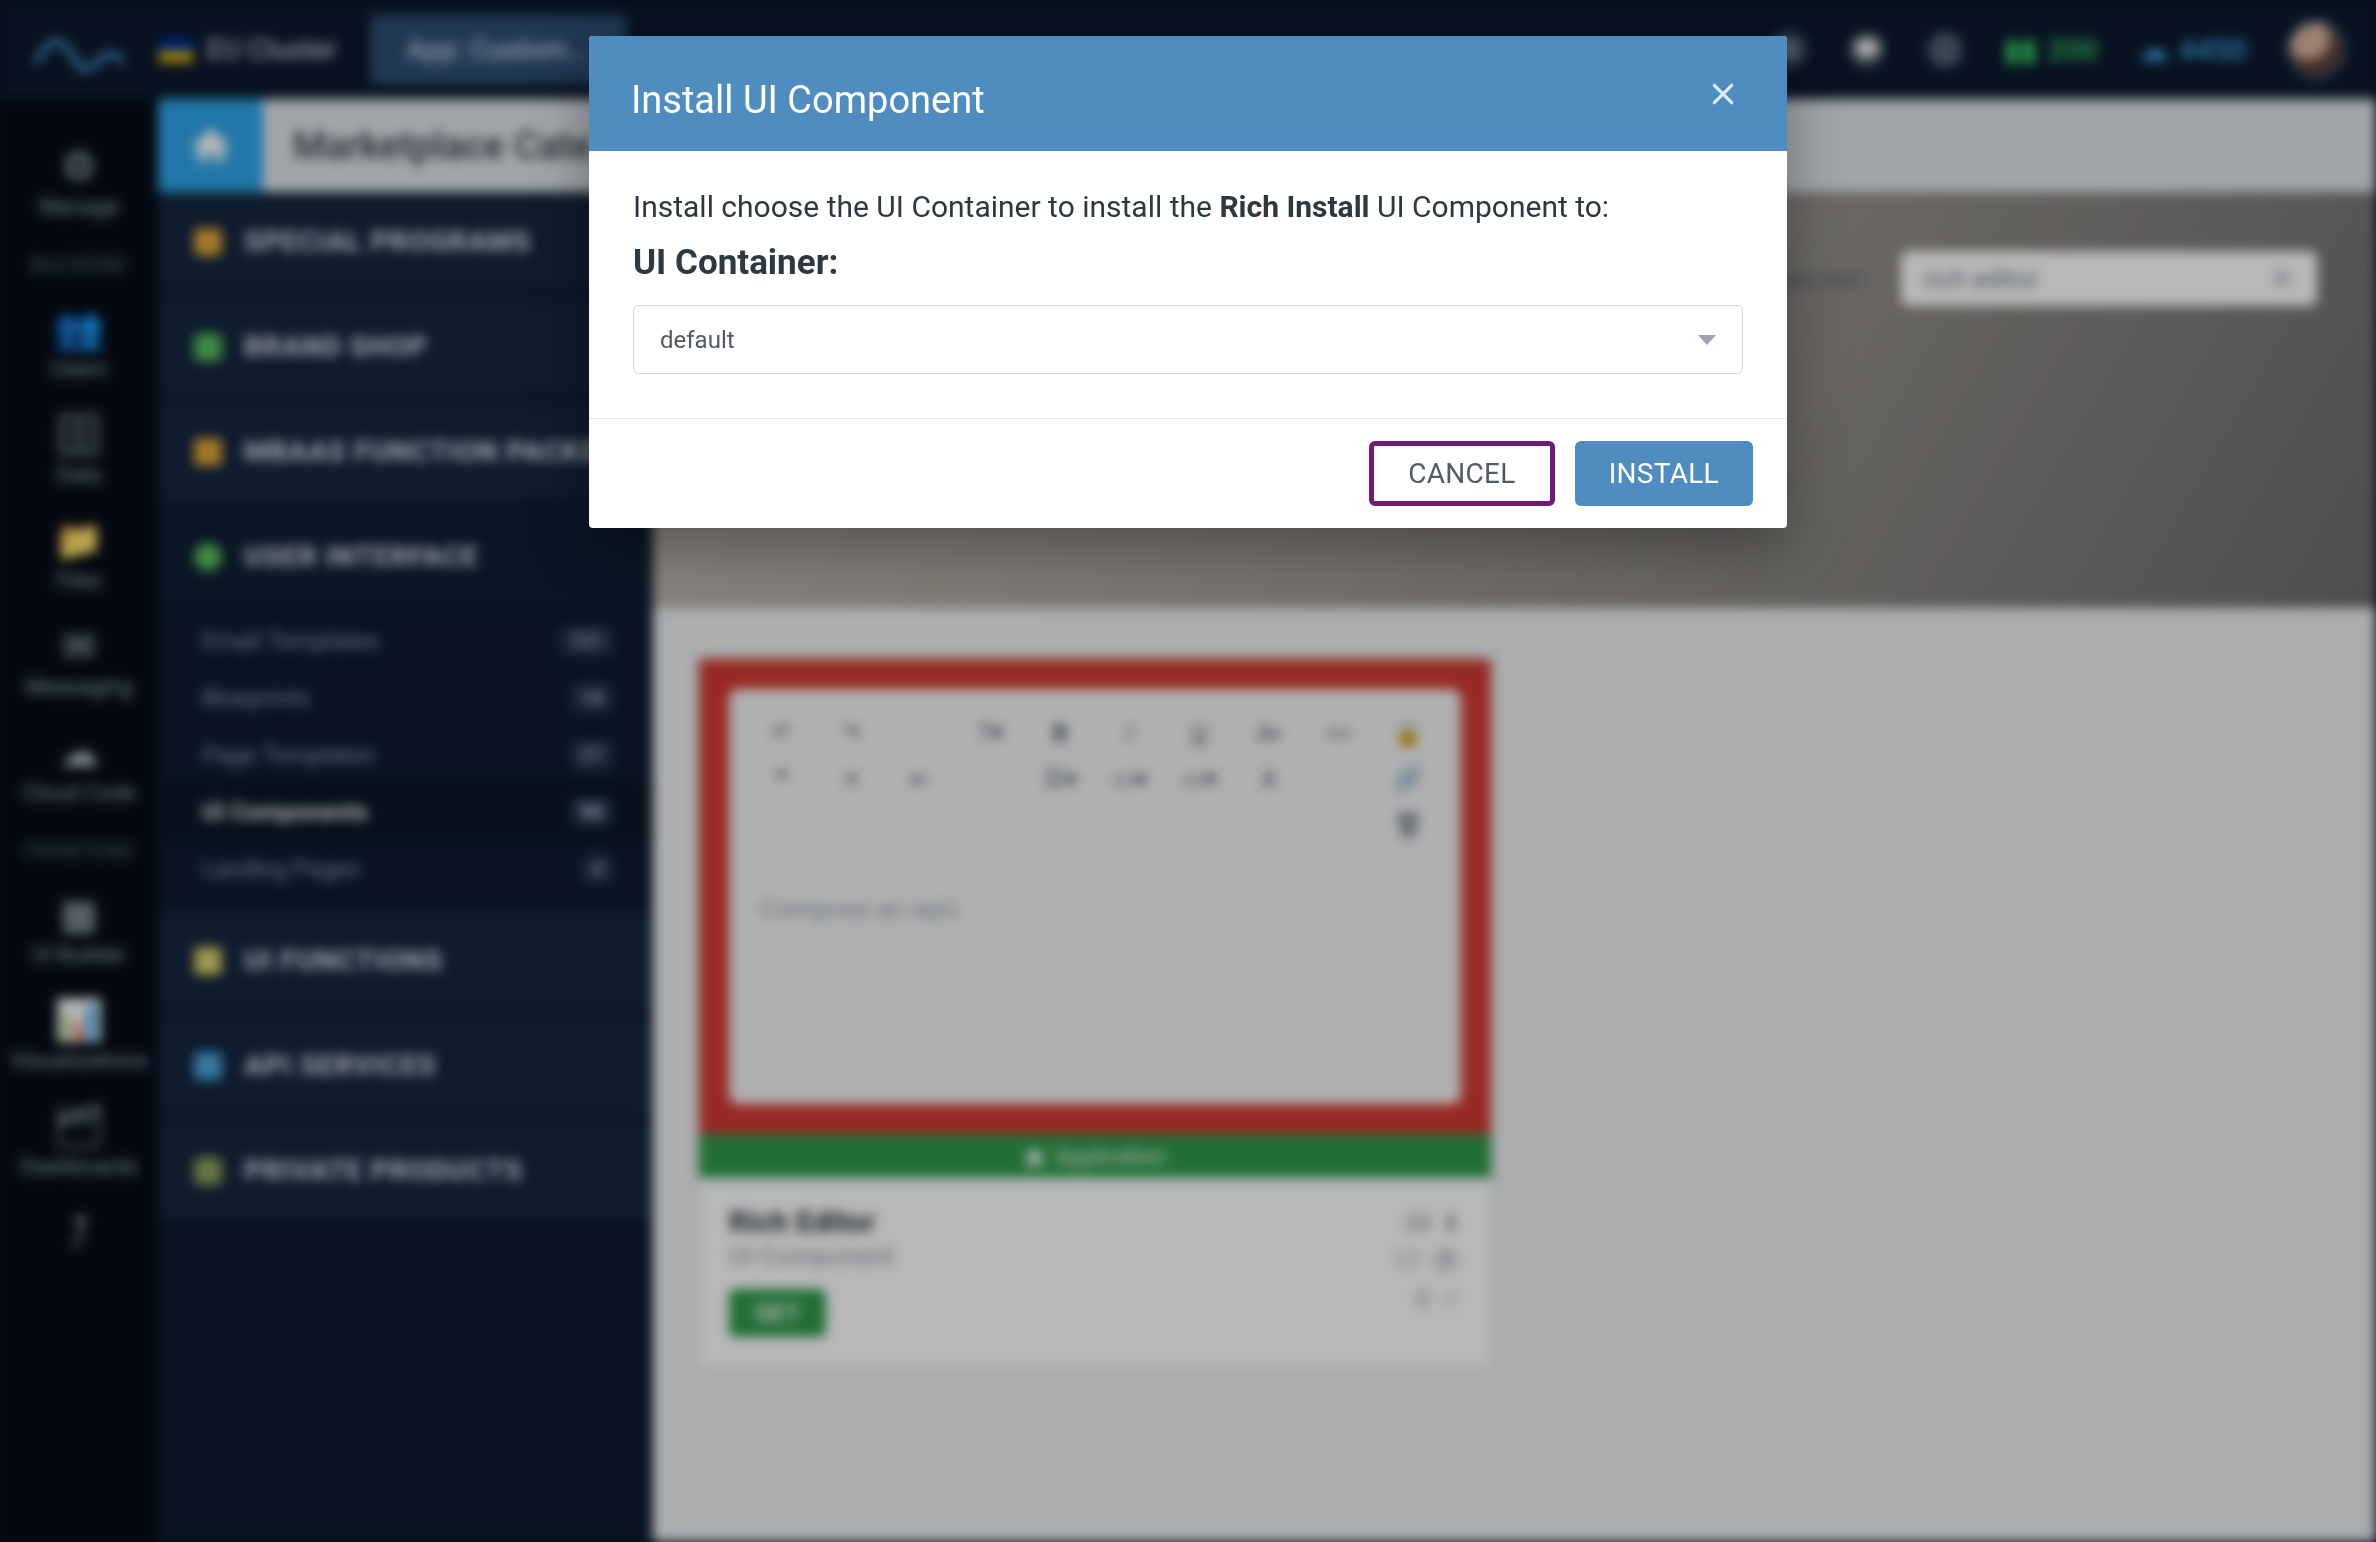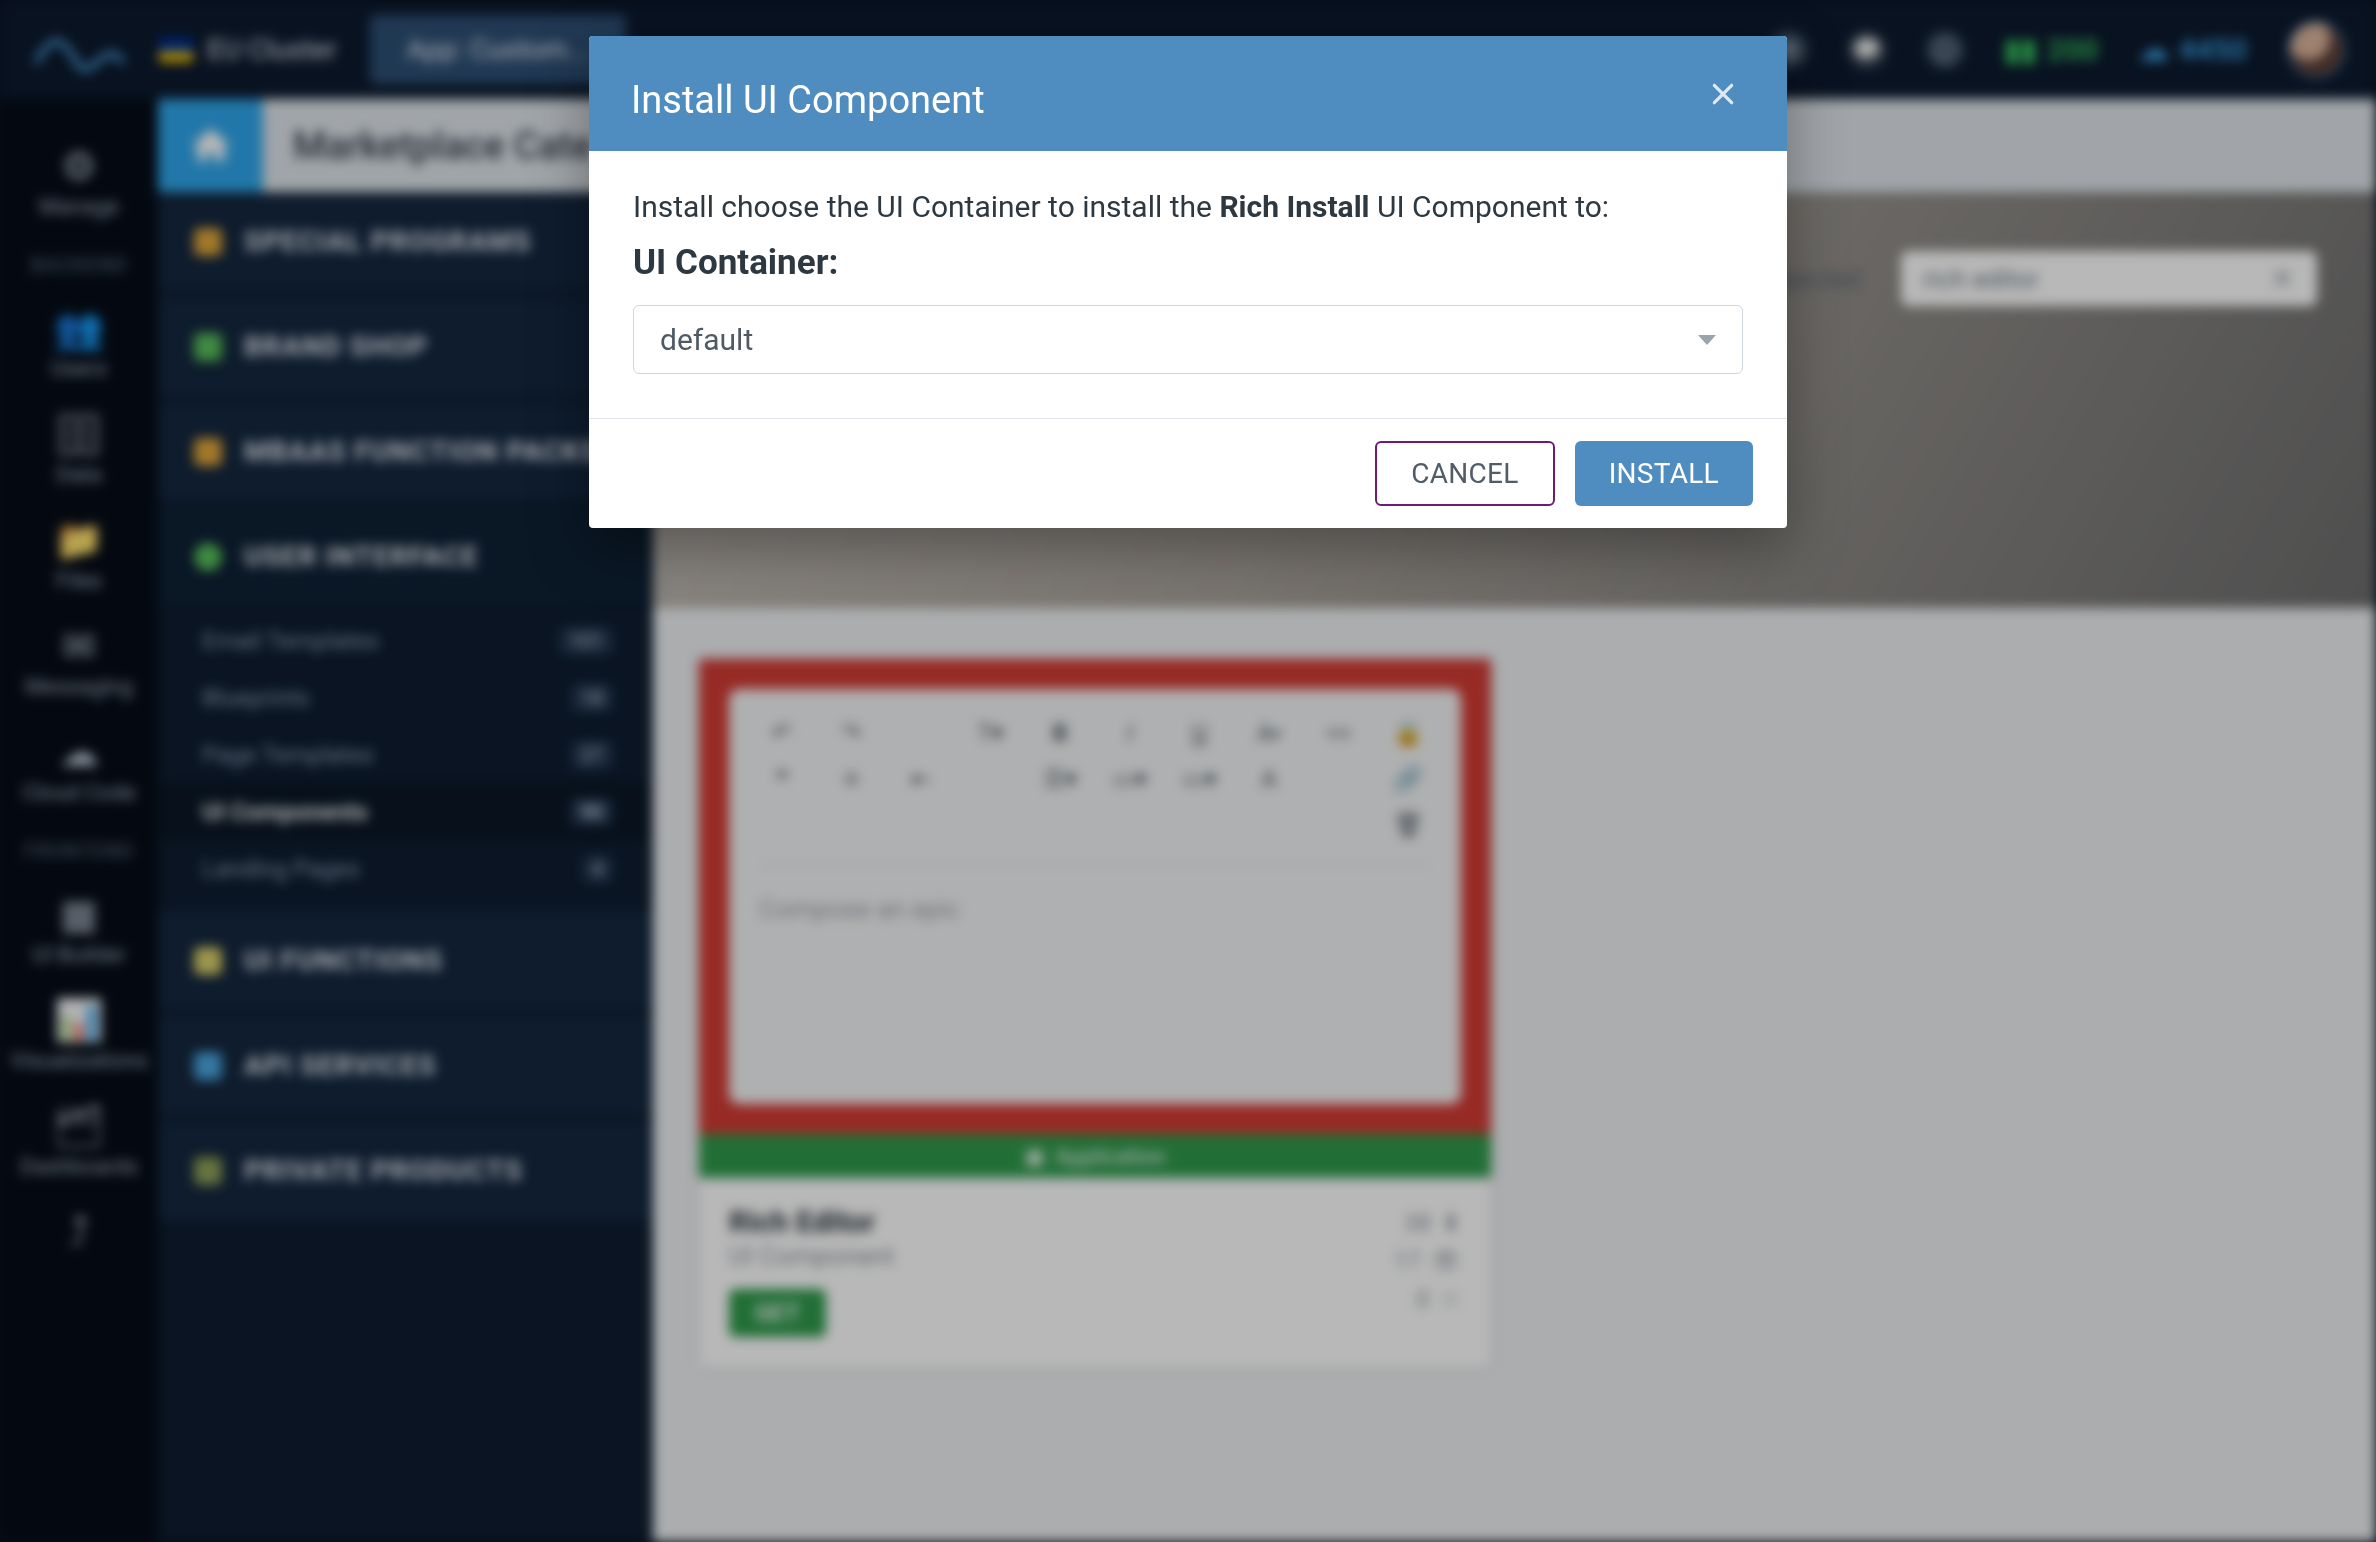--- a/index.html
+++ b/index.html
@@ -201,36 +201,36 @@
     border-bottom:1px solid #e2e6ea;
   }
   .modal-body .line1 { font-size:30px; }
   .modal-body .line1 .b { font-weight:700; }
   .modal-body .label { font-size:35px; font-weight:700; margin-top:18px; }
   .modal-body .select {
     margin-top:22px;
     height:69px; width:100%;
     border:1px solid #cfd6dc; border-radius:6px;
     display:flex; align-items:center; justify-content:space-between;
-    padding:0 26px; color:#505a63; font-size:30px;
+    padding:0 26px; color:#505a63; font-size:24px;
     cursor:pointer;
   }
   .modal-body .select .caret {
     width:0;height:0;border-left:9px solid transparent;border-right:9px solid transparent;border-top:10px solid #9aa4ad;
   }
   .modal-foot {
     height:109px; display:flex; align-items:center; justify-content:flex-end;
     gap:20px; padding:0 34px;
   }
   .btn {
     height:65px; padding:0 34px; border-radius:6px; font-size:28px;
     display:inline-flex; align-items:center; justify-content:center;
     cursor:pointer; letter-spacing:0.3px;
   }
-  .btn-secondary { background:#fff; color:#515c66; border:2px solid #701a75; }
+  .btn-secondary { background:#fff; color:#515c66; border:5px solid #701a75; }
   .btn-primary { background:#4f8cbf; color:#ffffff; }
 </style>
 </head>
 <body>
 
 <div class="bg-layer">
 
   <div class="topbar">
     <div class="logo">
       <svg viewBox="0 0 100 50">

